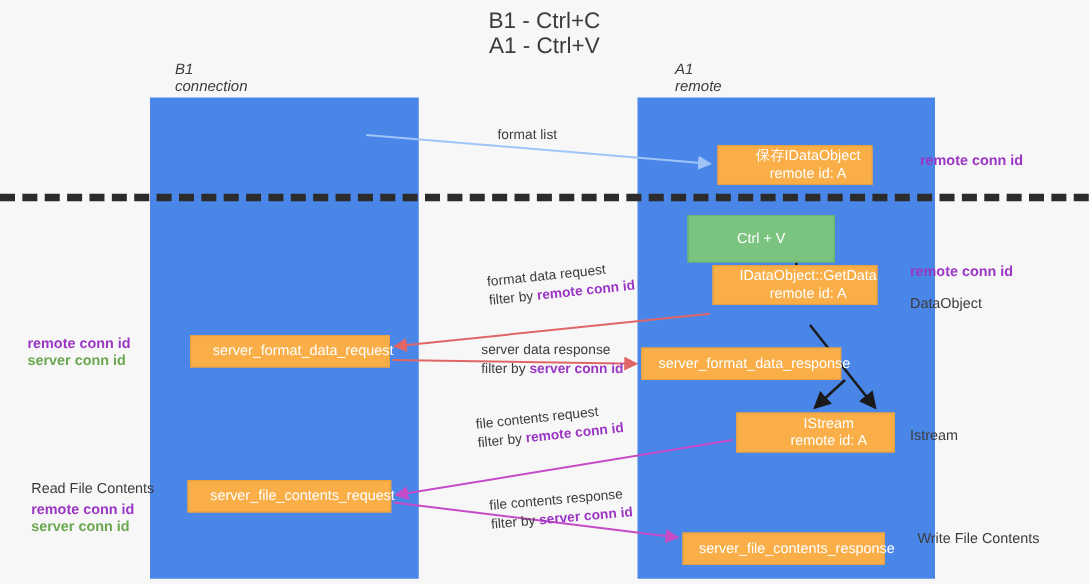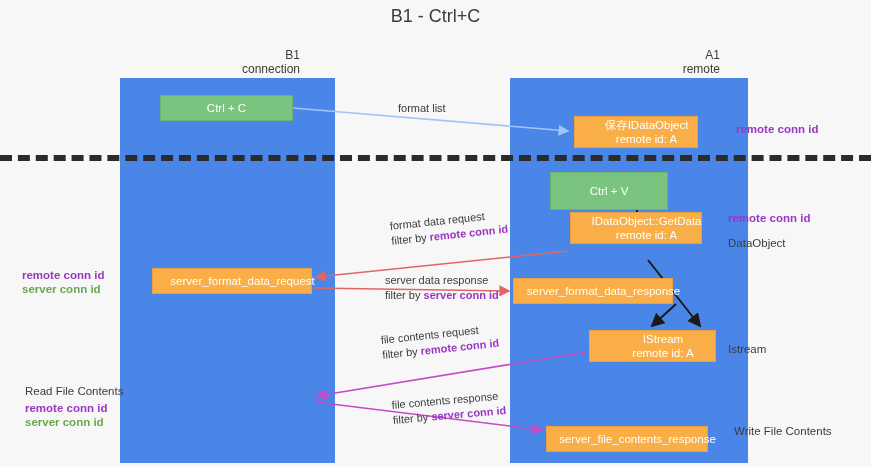--- a/index.html
+++ b/index.html
@@ -15,21 +15,21 @@
   .abs{position:absolute;}
 
   
   #title{
     left:0;top:6px;width:871px;text-align:center;
     font-size:18px;line-height:20px;color:#3c3c3c;
   }
 
   
   .lane-head{
-    text-align:right;font-size:12px;line-height:14px;color:#3c3c3c;
+    text-align:left;font-size:12px;line-height:14px;color:#3c3c3c;font-style:italic;
   }
   #head-b1{left:140px;top:48px;width:160px;}
   #head-a1{left:540px;top:48px;width:180px;}
 
   
   .lane{background:#4a86e8;}
   #lane-b1{left:120px;top:78px;width:215px;height:385px;}
   #lane-a1{left:510px;top:78px;width:238px;height:385px;}
 
   
@@ -126,34 +126,32 @@
 
     <path d="M586,352 L317,396" stroke="#c64bc6" stroke-width="1.6" fill="none" marker-end="url(#ah-magenta)"></path>
 
     <path d="M315,402 L542,430" stroke="#c64bc6" stroke-width="1.6" fill="none" marker-end="url(#ah-magenta)"></path>
   </svg>
 
   <div class="abs" id="divider"></div>
 
   <div class="abs" id="title">
     <div>B1 - Ctrl+C</div>
+    <div>A1 - Ctrl+V</div>
   </div>
 
   <div class="abs lane-head" id="head-b1">
     <div>B1</div>
     <div>connection</div>
   </div>
   <div class="abs lane-head" id="head-a1">
     <div>A1</div>
     <div>remote</div>
   </div>
 
-  <div class="abs box green" id="box-ctrlc">
-    <span>Ctrl + C</span>
-  </div>
 
   <div class="abs box orange" id="box-save-ido">
     <div>
       <span class="l2">保存IDataObject</span>
       <span class="l2">remote id: A</span>
     </div>
   </div>
 
   <div class="abs box green" id="box-ctrlv">
     <span>Ctrl + V</span>
@@ -174,20 +172,23 @@
     <span>server_format_data_request</span>
   </div>
 
   <div class="abs box orange" id="box-istream">
     <div>
       <span class="l2">IStream</span>
       <span class="l2">remote id: A</span>
     </div>
   </div>
 
+  <div class="abs box orange" id="box-sfcreq">
+    <span>server_file_contents_request</span>
+  </div>
 
   <div class="abs box orange" id="box-sfcresp">
     <span>server_file_contents_response</span>
   </div>
 
   <div class="abs flow" id="flow-format-list">
     <div>format list</div>
   </div>
 
   <div class="abs flow" id="flow-fdreq">

